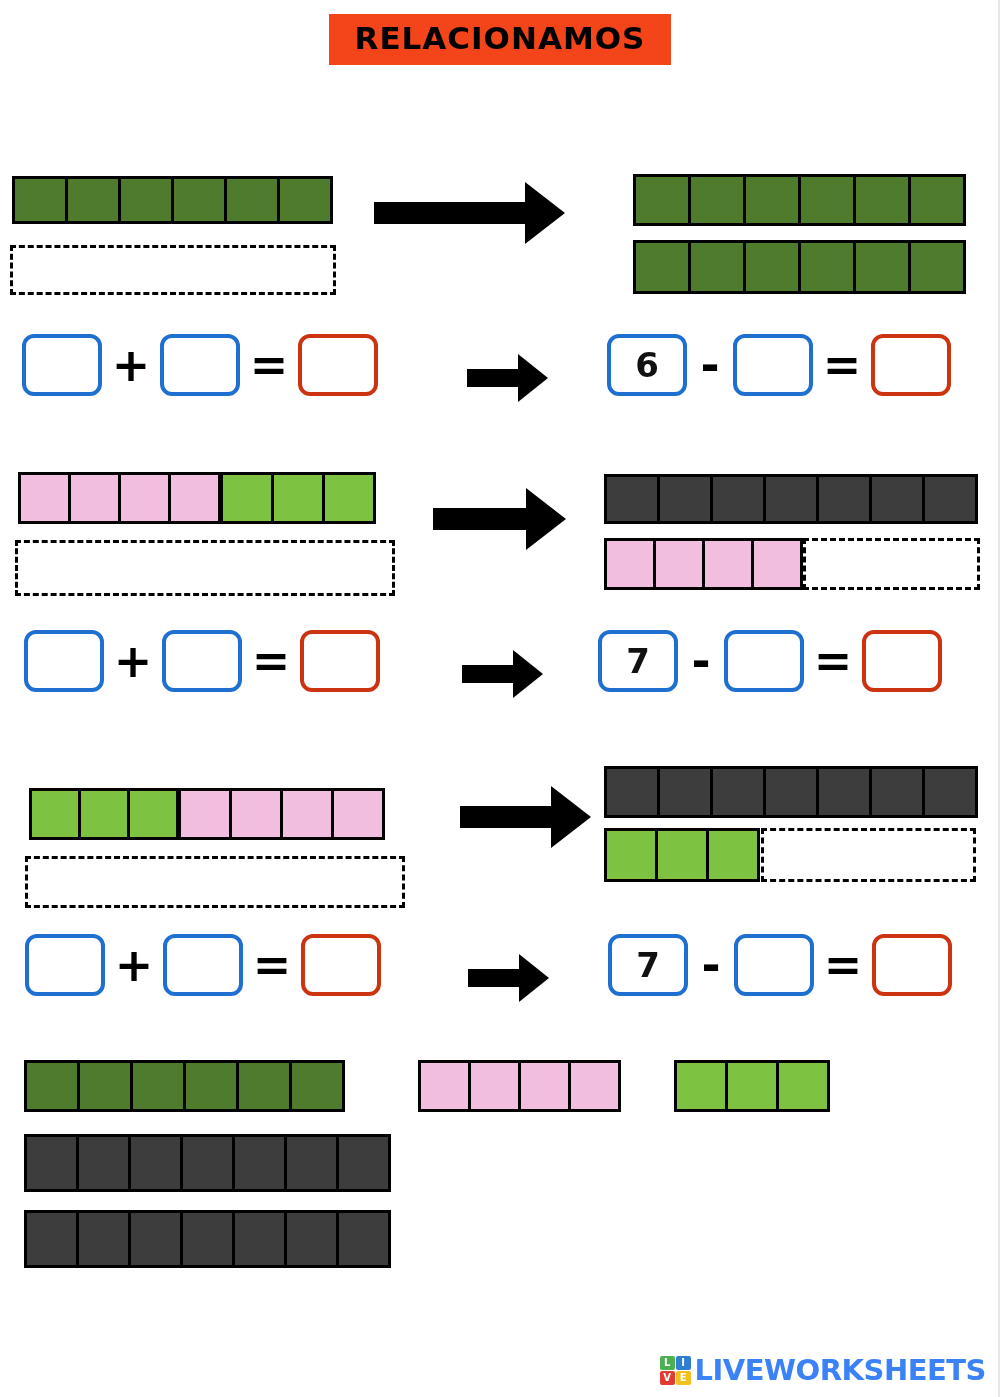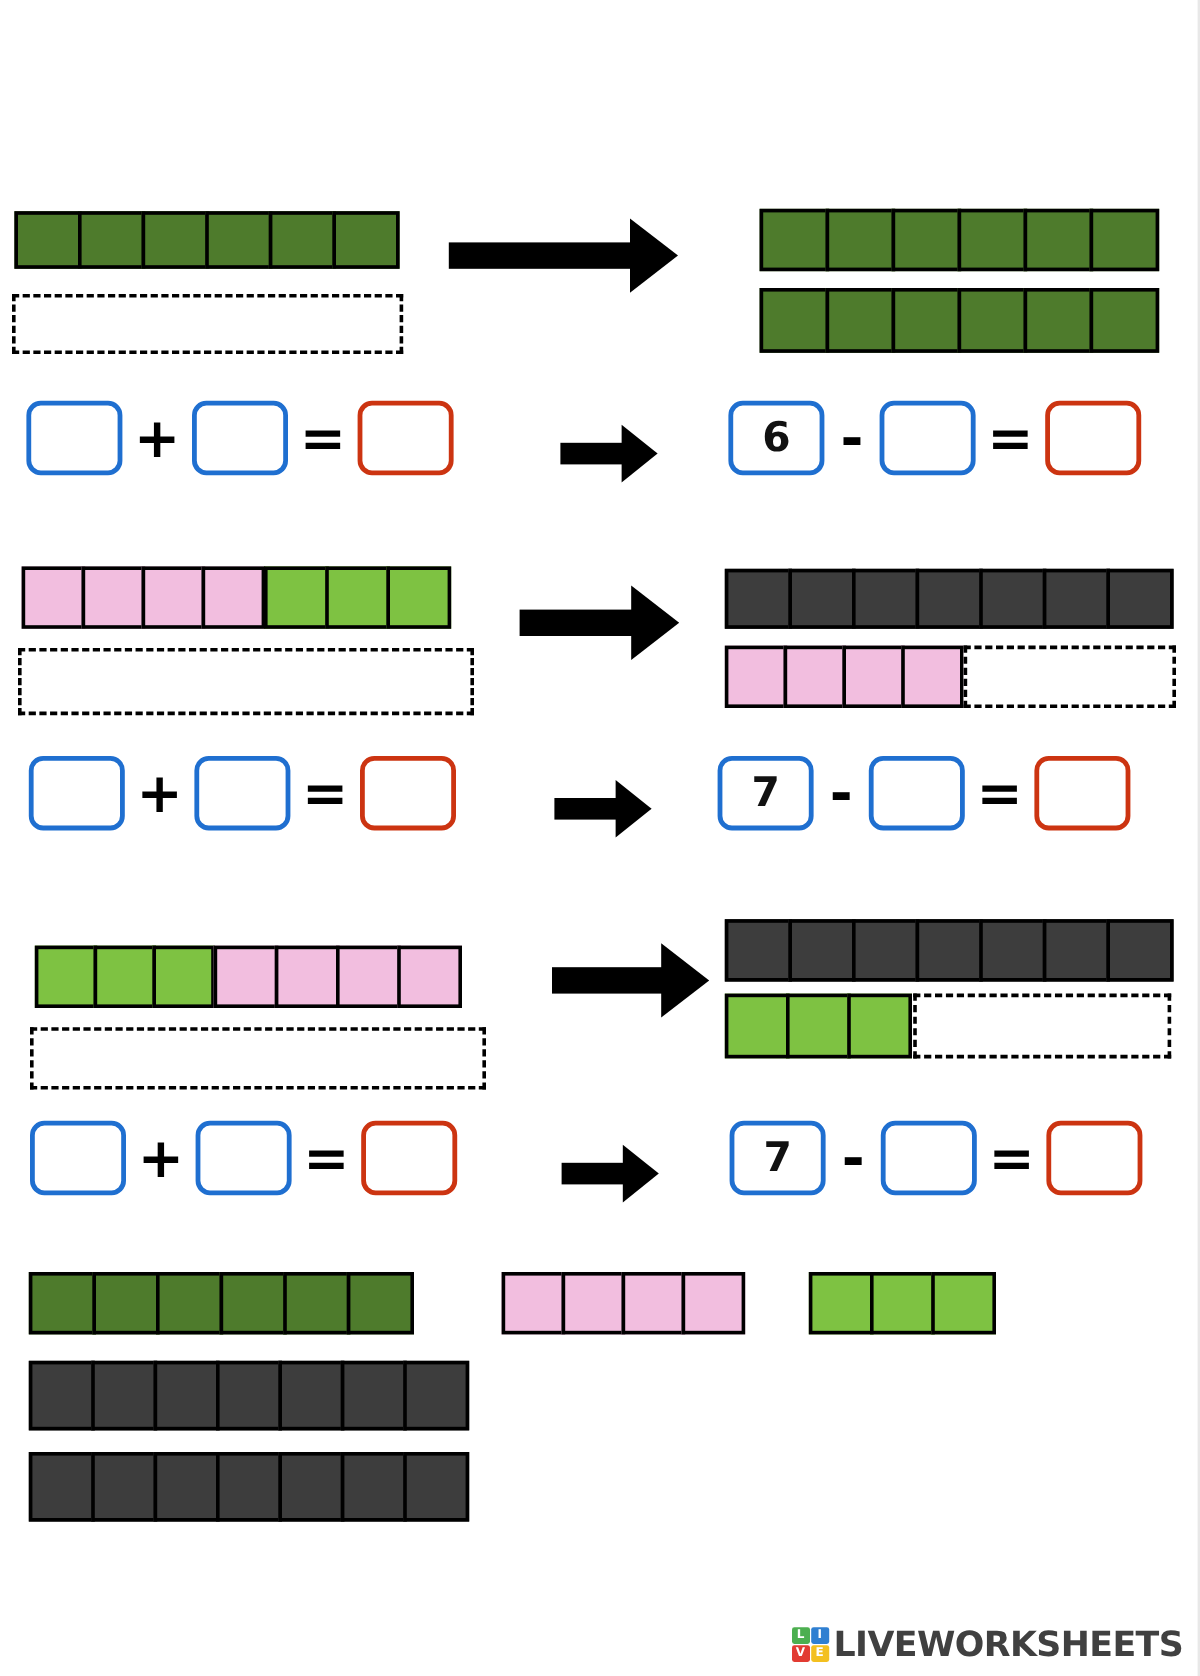--- a/index.html
+++ b/index.html
@@ -150,30 +150,33 @@
     font-family: "DejaVu Sans", sans-serif;
     border-radius: 2px;
   }
   .lt-l { background: #4caf50; }
   .lt-i { background: #2f7fd1; }
   .lt-v { background: #e23b32; }
   .lt-e { background: #f3c020; }
   .logo-text {
     font-size: 29px;
     font-weight: bold;
-    color: #404040;
+    color: #3b82f6;
     letter-spacing: -0.5px;
     font-family: "DejaVu Sans", sans-serif;
   }
 </style>
 </head>
 <body>
 
 <div class="page">
 
+  <div class="title-wrap">
+    <span class="title-badge">RELACIONAMOS</span>
+  </div>
 
   <div class="strip" style="left:12px; top:176px;">
     <div class="cell c-dgreen" style="width:56px;height:48px;"></div>
     <div class="cell c-dgreen" style="width:56px;height:48px;"></div>
     <div class="cell c-dgreen" style="width:56px;height:48px;"></div>
     <div class="cell c-dgreen" style="width:56px;height:48px;"></div>
     <div class="cell c-dgreen" style="width:56px;height:48px;"></div>
     <div class="cell c-dgreen" style="width:56px;height:48px;"></div>
   </div>
   <div class="dashbar" style="left:10px; top:245px; width:326px; height:50px;"></div>

